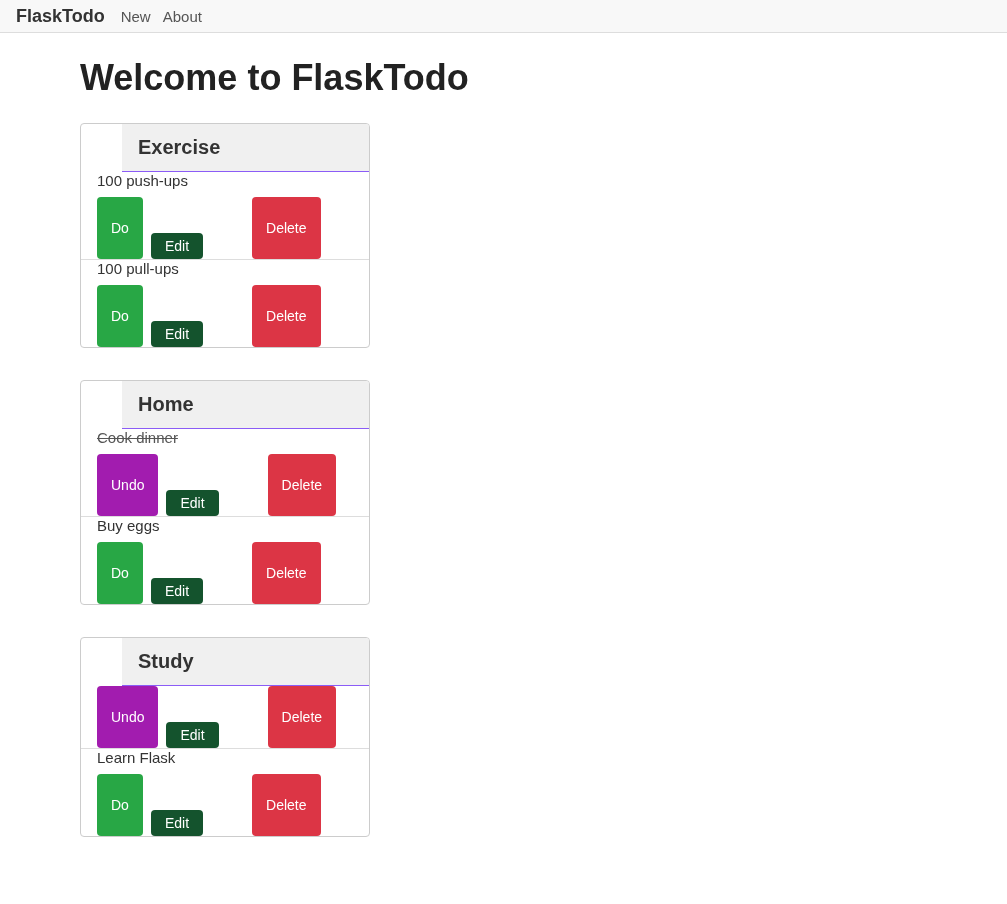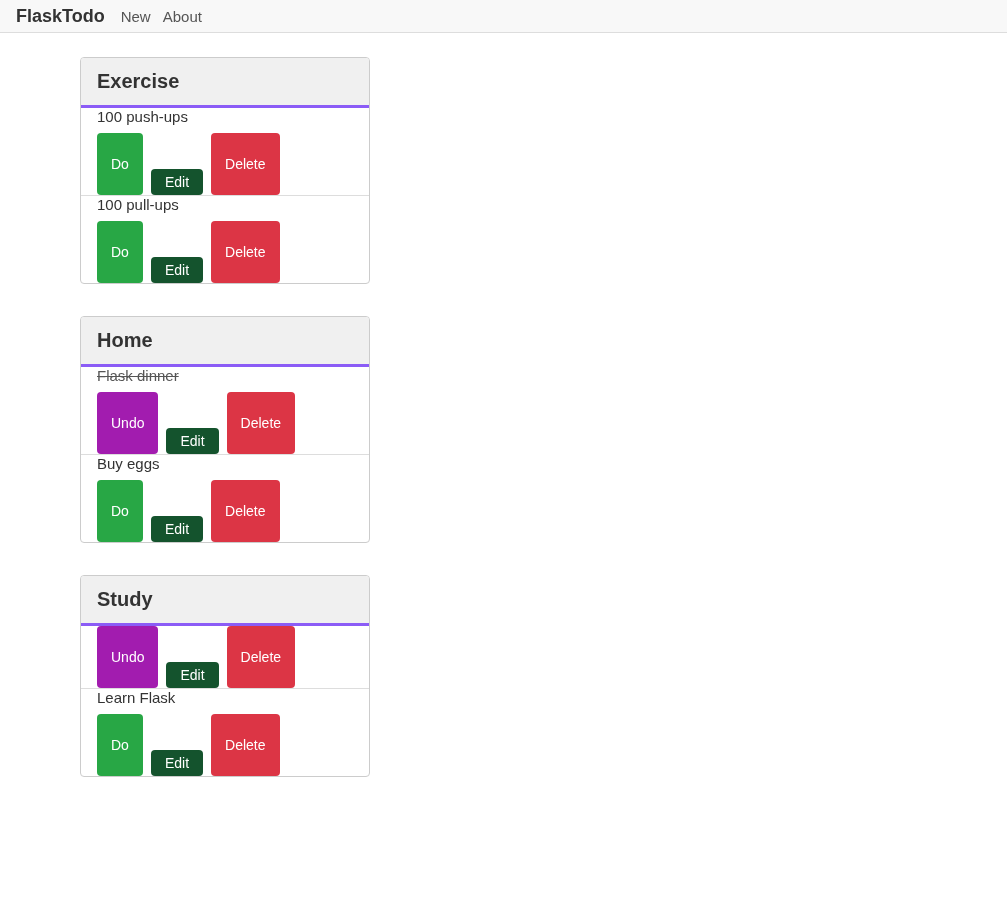--- a/index.html
+++ b/index.html
@@ -55,21 +55,22 @@
       margin-bottom: 32px;
       width: 290px;
       overflow: hidden;
     }
 
     .category-header {
       background: #f0f0f0;
       padding: 12px 16px;
       font-size: 20px;
       font-weight: bold;
-      border-bottom: 3px solid #8b5cf6;
+      border-bottom: 1px solid #8b5cf6;
+      margin-left: 41px;
     }
 
     .task-item {
       padding: 0 16px;
       border-bottom: 1px solid #ddd;
     }
 
     .task-item:last-child {
       border-bottom: none;
     }
@@ -109,32 +110,34 @@
     }
 
     .btn-edit {
       background: #14532d;
       color: #fff;
       margin-top: 36px;
     }
 
     .btn-delete {
       background: #dc3545;
+      margin-left: 41px;
     }
   </style>
 </head>
 <body>
 
 <nav>
   <span class="nav-brand">FlaskTodo</span>
   <a class="nav-link">New</a>
   <a class="nav-link">About</a>
 </nav>
 
 <div class="main-content">
+  <h1 class="page-title">Welcome to FlaskTodo</h1>
 
   <div id="categories-container">
 
   <div class="category-card">
         <div class="category-header">Exercise</div>
         <div class="task-item">
           <div class="task-name">100 push-ups</div>
           <div class="task-actions">
             <button class="btn btn-do">Do</button>
             <button class="btn btn-edit">Edit</button>
@@ -146,21 +149,21 @@
           <div class="task-actions">
             <button class="btn btn-do">Do</button>
             <button class="btn btn-edit">Edit</button>
             <button class="btn btn-delete">Delete</button>
           </div>
         </div>
       </div>
       <div class="category-card">
         <div class="category-header">Home</div>
         <div class="task-item">
-          <div class="task-name completed">Flask dinner</div>
+          <div class="task-name completed">Cook dinner</div>
           <div class="task-actions">
             <button class="btn btn-undo">Undo</button>
             <button class="btn btn-edit">Edit</button>
             <button class="btn btn-delete">Delete</button>
           </div>
         </div>
         <div class="task-item">
           <div class="task-name">Buy eggs</div>
           <div class="task-actions">
             <button class="btn btn-do">Do</button>

